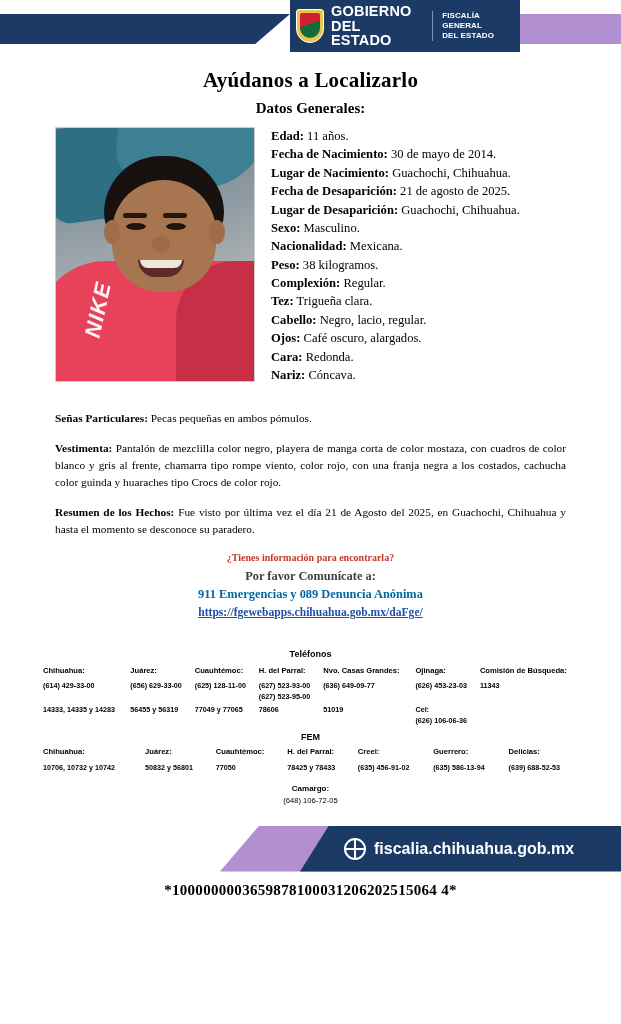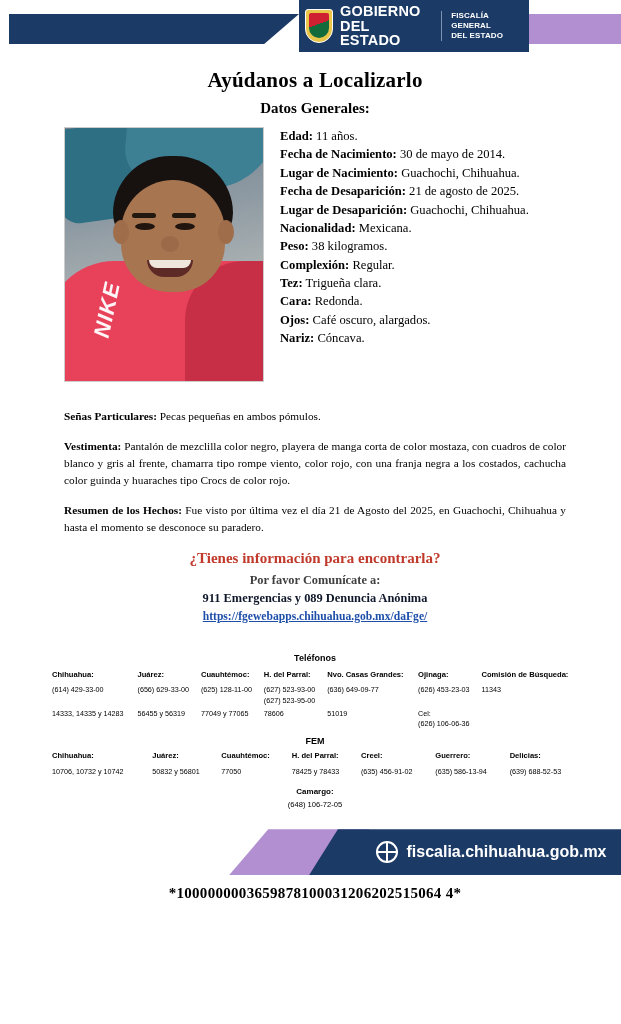--- a/index.html
+++ b/index.html
@@ -9,21 +9,20 @@
     background: #ffffff;
     font-family: "Liberation Serif", serif;
     color: #000;
   }
   .page {
     position: relative;
     width: 621px;
     height: 1024px;
     background: #fff;
     overflow: hidden;
-    padding-left: 9px;
   }
 
   
   .header {
     position: relative;
     width: 621px;
     height: 52px;
     background: #ffffff;
   }
   .hdr-blue-left {
@@ -251,34 +250,34 @@
   }
   .paras p { margin-bottom: 13px; }
   .paras b { font-weight: bold; }
 
   
   .contact {
     text-align: center;
     margin-top: 14px;
   }
   .contact .c1 {
-    font-size: 15px;
+    font-size: 10px;
     font-weight: bold;
     color: #c0392b;
   }
   .contact .c2 {
     font-size: 12.4px;
     font-weight: bold;
     color: #404040;
     margin-top: 6px;
   }
   .contact .c3 {
     font-size: 12.4px;
     font-weight: bold;
-    color: #0f172a;
+    color: #0369a1;
     margin-top: 3px;
   }
   .contact .c4 {
     font-size: 11.6px;
     font-weight: bold;
     color: #1d4ea8;
     text-decoration: underline;
     margin-top: 4px;
   }
 
@@ -296,20 +295,21 @@
     margin-bottom: 5px;
   }
   table.ptab {
     width: 100%;
     border-collapse: collapse;
   }
   table.ptab td {
     vertical-align: top;
     padding: 1px 3px;
     line-height: 1.5;
+    font-weight: bold;
   }
   table.ptab td.h {
     font-weight: bold;
     font-size: 7.6px;
     padding-bottom: 4px;
   }
   .section-label {
     text-align: center;
     font-weight: bold;
     font-size: 9px;
@@ -340,21 +340,20 @@
     background: #b18fd0;
     clip-path: polygon(28% 0, 100% 0, 100% 100%, 0 100%);
   }
   .f-blue {
     position: absolute; left: 300px; top: 0; right: 0; height: 46px;
     background: #1b3a66;
     clip-path: polygon(9% 0, 100% 0, 100% 100%, 0 100%);
     display: flex;
     align-items: center;
     padding-left: 44px;
-    justify-content: center;
   }
   .globe {
     width: 22px; height: 22px;
     border: 2px solid #fff;
     border-radius: 50%;
     position: relative;
     flex: 0 0 auto;
     margin-right: 8px;
   }
   .globe:before {
@@ -427,26 +426,28 @@
       <div class="ph-teeth"></div>
       <div class="ph-logo">NIKE</div>
     </div>
 
     <div class="details">
       <div class="row"><b>Edad:</b> <span>11 años.</span></div>
       <div class="row"><b>Fecha de Nacimiento:</b> <span>30 de mayo de 2014.</span></div>
       <div class="row"><b>Lugar de Nacimiento:</b> <span>Guachochi, Chihuahua.</span></div>
       <div class="row"><b>Fecha de Desaparición:</b> <span>21 de agosto de 2025.</span></div>
       <div class="row"><b>Lugar de Desaparición:</b> <span>Guachochi, Chihuahua.</span></div>
+      <div class="row"><b>Sexo:</b> <span>Masculino.</span></div>
       <div class="row"><b>Nacionalidad:</b> <span>Mexicana.</span></div>
       <div class="row"><b>Peso:</b> <span>38 kilogramos.</span></div>
       <div class="row"><b>Complexión:</b> <span>Regular.</span></div>
       <div class="row"><b>Tez:</b> <span>Trigueña clara.</span></div>
+      <div class="row"><b>Cabello:</b> <span>Negro, lacio, regular.</span></div>
+      <div class="row"><b>Ojos:</b> <span>Café oscuro, alargados.</span></div>
       <div class="row"><b>Cara:</b> <span>Redonda.</span></div>
-      <div class="row"><b>Ojos:</b> <span>Café oscuro, alargados.</span></div>
       <div class="row"><b>Nariz:</b> <span>Cóncava.</span></div>
     </div>
   </div>
 
   <div class="paras">
     <p><b>Señas Particulares:</b><span> Pecas  pequeñas en ambos pómulos.</span></p>
     <p><b>Vestimenta:</b><span> Pantalón de mezclilla color negro, playera de manga corta de color mostaza, con cuadros de color blanco y gris al frente, chamarra tipo rompe viento, color rojo, con una franja negra a los costados, cachucha color guinda y huaraches tipo Crocs de color rojo.</span></p>
     <p><b>Resumen de los Hechos:</b><span> Fue visto por última vez el día 21 de Agosto del 2025, en Guachochi, Chihuahua y hasta el momento se desconoce su paradero.</span></p>
   </div>
 

